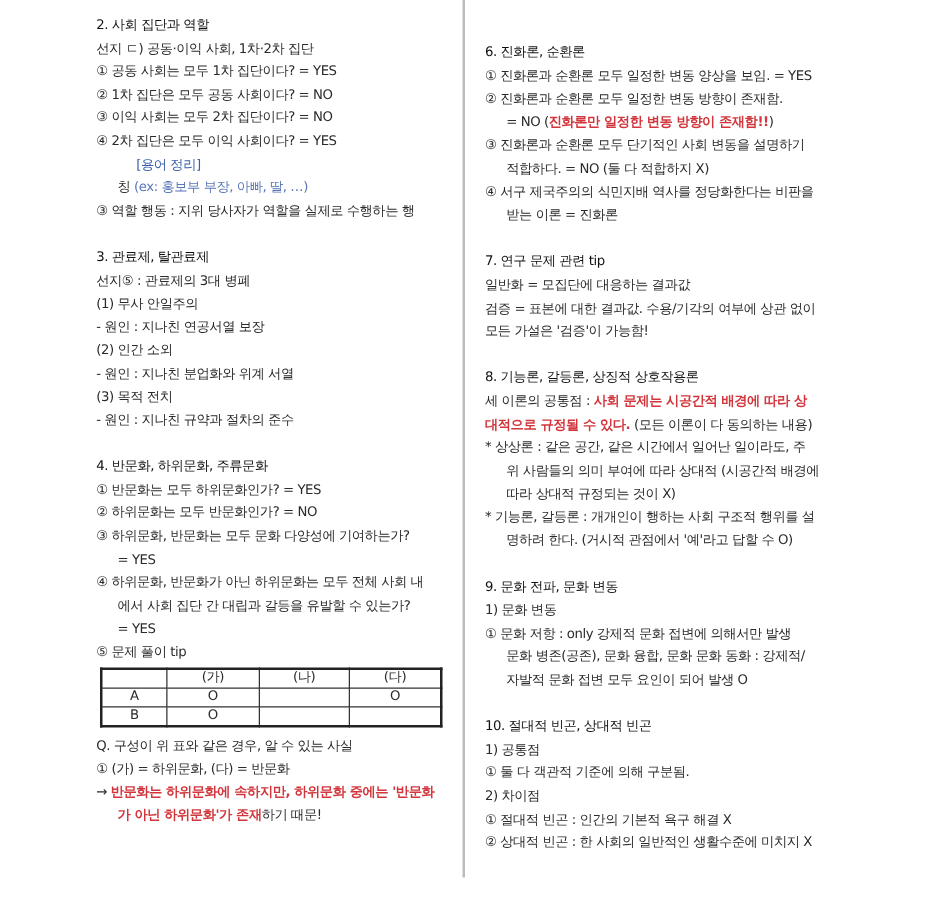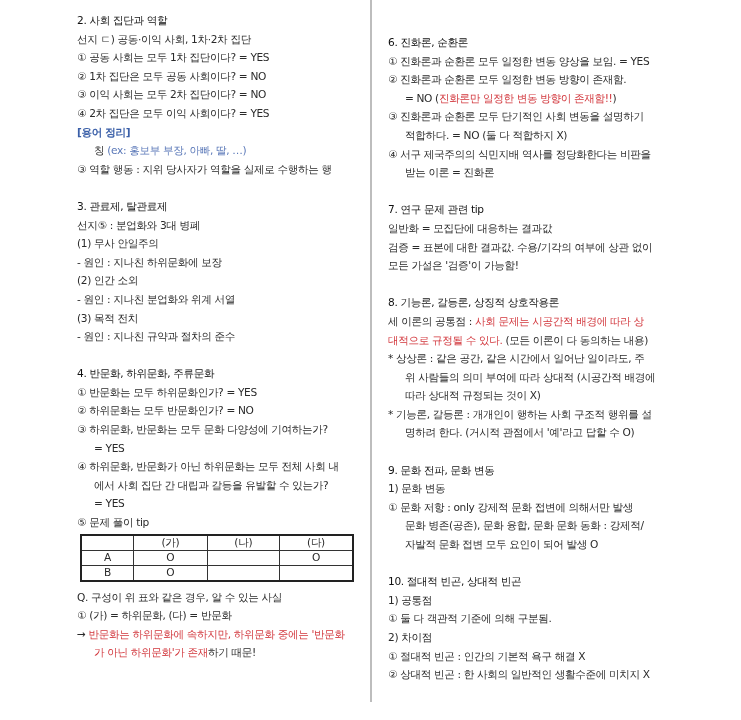--- a/index.html
+++ b/index.html
@@ -14,23 +14,23 @@
   }
   .col.left { left: 77px; width: 282px; top: 11px; }
   .col.right { left: 388px; width: 300px; top: 17px; margin-top: 16px; }
   .divider {
     position: absolute; left: 370px; top: 0; width: 2px; height: 702px;
     background: #bdbdbd;
   }
   .h { font-weight: normal; color: #111; }
   .line { white-space: nowrap; }
   .indent { padding-left: 17px; }
-  .blue { color: #3a5fa8; font-weight: bold; }
+  .blue { color: #3a5fa8; font-weight: normal; margin-left: 32px; }
   .blue-light { color: #5a78b8; }
-  .red { color: #d2363c; font-weight: normal; }
+  .red { color: #d2363c; font-weight: bold; }
   .gap { height: 18.6px; }
   table.tip {
     border-collapse: collapse; margin: 2px 0 6px 3px; width: 274px;
     font-size: 10.6px; line-height: 13px;
   }
   table.tip td, table.tip th {
     border: 1px solid #333; font-weight: normal; text-align: center;
     padding: 0 0; height: 14px;
   }
   table.tip { border: 2px solid #222; }
@@ -51,23 +51,23 @@
   <div class="line">② 1차 집단은 모두 공동 사회이다? = NO</div>
   <div class="line">③ 이익 사회는 모두 2차 집단이다? = NO</div>
   <div class="line">④ 2차 집단은 모두 이익 사회이다? = YES</div>
   <div class="line blue">[용어 정리]</div>
   <div class="line indent"><span>칭 </span><span class="blue-light">(ex: 홍보부 부장, 아빠, 딸, …)</span></div>
   <div class="line">③ 역할 행동 : 지위 당사자가 역할을 실제로 수행하는 행</div>
 
   <div class="gap"></div>
 
   <div class="line h">3. 관료제, 탈관료제</div>
-  <div class="line">선지⑤ : 분업화와 3대 병폐</div>
+  <div class="line">선지⑤ : 관료제의 3대 병폐</div>
   <div class="line">(1) 무사 안일주의</div>
-  <div class="line">- 원인 : 지나친 하위문화에 보장</div>
+  <div class="line">- 원인 : 지나친 연공서열 보장</div>
   <div class="line">(2) 인간 소외</div>
   <div class="line">- 원인 : 지나친 분업화와 위계 서열</div>
   <div class="line">(3) 목적 전치</div>
   <div class="line">- 원인 : 지나친 규약과 절차의 준수</div>
 
   <div class="gap"></div>
 
   <div class="line h">4. 반문화, 하위문화, 주류문화</div>
   <div class="line">① 반문화는 모두 하위문화인가? = YES</div>
   <div class="line">② 하위문화는 모두 반문화인가? = NO</div>

